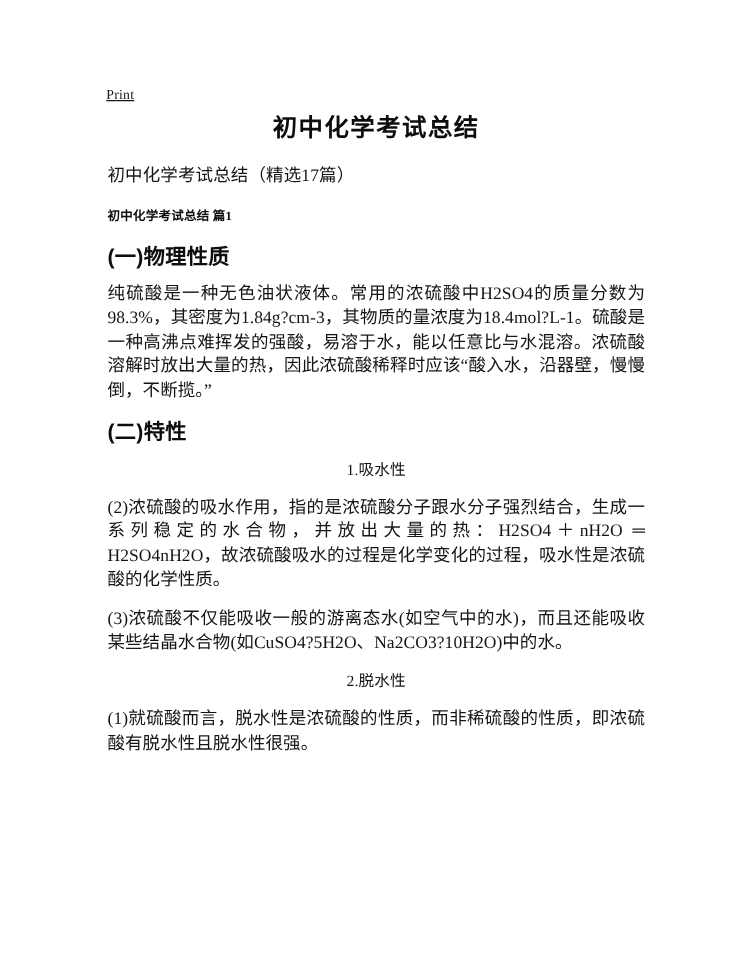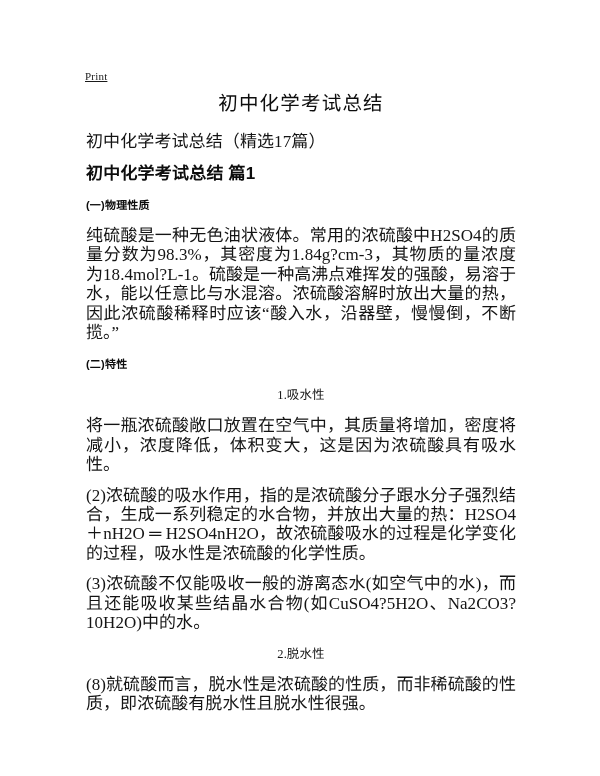--- a/index.html
+++ b/index.html
@@ -37,62 +37,62 @@
     position: absolute;
     left: 86px;
     top: 88px;
     width: 430px;
   }
   .doc-title {
     margin: 0 0 0 0;
     padding: 0;
     text-align: center;
     font-family: "Liberation Sans", "DejaVu Sans", sans-serif;
-    font-weight: normal;
+    font-weight: bold;
     font-size: 19.5px;
     line-height: 30px;
     letter-spacing: 1.2px;
     color: #0d0d0d;
   }
   .subtitle {
     margin: 14px 0 0 0;
-    font-size: 17px;
+    font-size: 14px;
     line-height: 19px;
     letter-spacing: 0.1px;
     color: #141414;
   }
   .section-title {
     margin: 13px 0 0 0;
     font-family: "Liberation Sans", "DejaVu Sans", sans-serif;
     font-weight: bold;
-    font-size: 11px;
+    font-size: 17px;
     line-height: 19px;
     letter-spacing: 0.2px;
     color: #0d0d0d;
   }
   .heading {
     margin: 13px 0 0 0;
-    font-family: Liberation Sans, sans-serif;
+    font-family: Liberation Serif, serif;
     font-weight: bold;
-    font-size: 17px;
+    font-size: 10px;
     line-height: 19px;
     letter-spacing: 0.2px;
     color: #0d0d0d;
   }
   .subheading {
     margin: 12px 0 0 0;
     font-size: 12.5px;
     line-height: 19px;
     letter-spacing: 0.1px;
     color: #141414;
     text-align: center;
   }
   .para {
     margin: 11px 0 0 0;
-    font-size: 17px;
+    font-size: 14px;
     line-height: 19.4px;
     text-align: justify;
     text-justify: inter-ideograph;
     letter-spacing: 0.05px;
     color: #141414;
   }
 </style>
 </head>
 <body>
 
@@ -109,27 +109,26 @@
     <p class="heading">初中化学考试总结 篇1</p>
 
     <p class="section-title">(一)物理性质</p>
 
     <p class="para">纯硫酸是一种无色油状液体。常用的浓硫酸中H2SO4的质量分数为98.3%，其密度为1.84g?cm-3，其物质的量浓度为18.4mol?L-1。硫酸是一种高沸点难挥发的强酸，易溶于水，能以任意比与水混溶。浓硫酸溶解时放出大量的热，因此浓硫酸稀释时应该“酸入水，沿器壁，慢慢倒，不断揽。”</p>
 
     <p class="section-title">(二)特性</p>
 
     <p class="subheading">1.吸水性</p>
 
-    <p class="para">将一瓶浓硫酸敞口放置在空气中，其质量将增加，密度将减小，浓度降低，体积变大，这是因为浓硫酸具有吸水性。</p>
 
 
     <p class="para">(2)浓硫酸的吸水作用，指的是浓硫酸分子跟水分子强烈结合，生成一系列稳定的水合物，并放出大量的热：H2SO4＋nH2O ═ H2SO4nH2O，故浓硫酸吸水的过程是化学变化的过程，吸水性是浓硫酸的化学性质。</p>
 
     <p class="para">(3)浓硫酸不仅能吸收一般的游离态水(如空气中的水)，而且还能吸收某些结晶水合物(如CuSO4?5H2O、Na2CO3?10H2O)中的水。</p>
 
     <p class="subheading">2.脱水性</p>
 
-    <p class="para">(8)就硫酸而言，脱水性是浓硫酸的性质，而非稀硫酸的性质，即浓硫酸有脱水性且脱水性很强。</p>
+    <p class="para">(1)就硫酸而言，脱水性是浓硫酸的性质，而非稀硫酸的性质，即浓硫酸有脱水性且脱水性很强。</p>
 
 
 
   </div>
 </div>
 
 </body></html>

